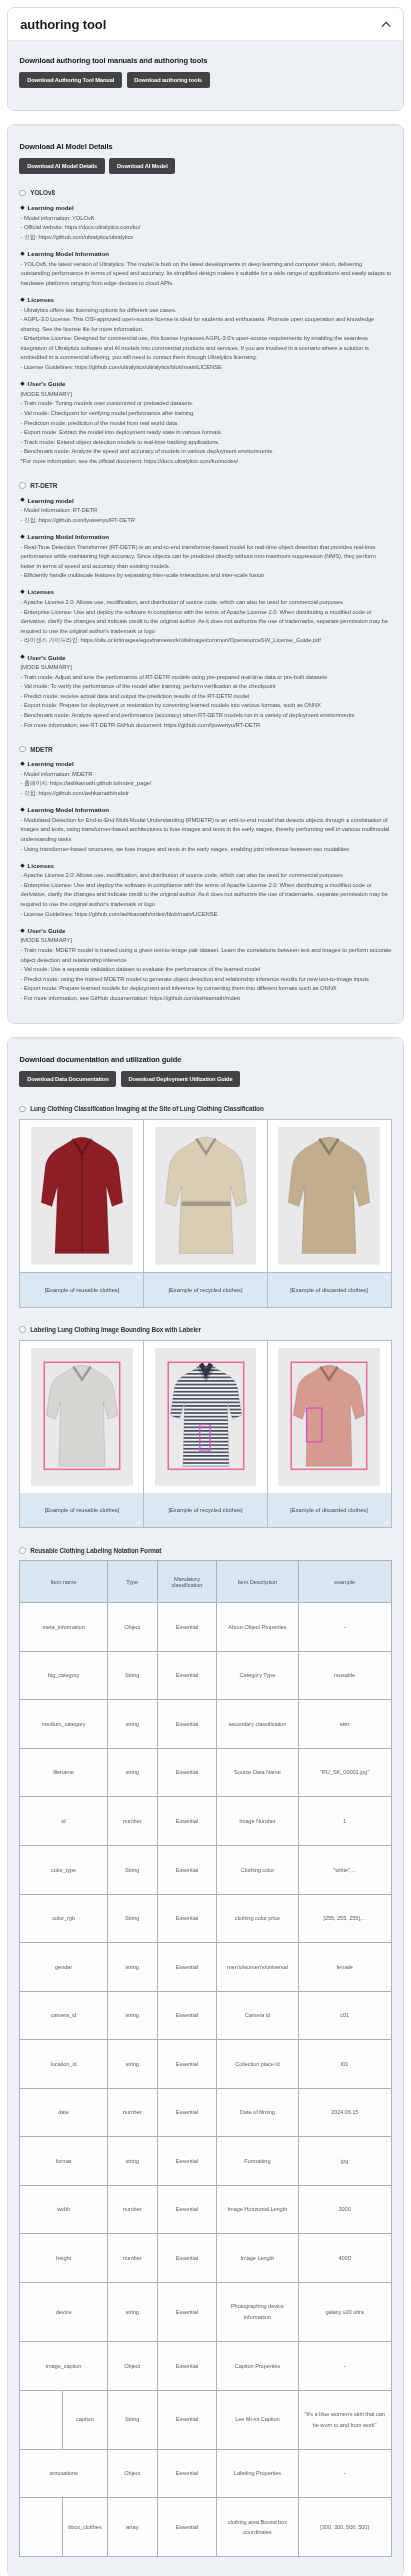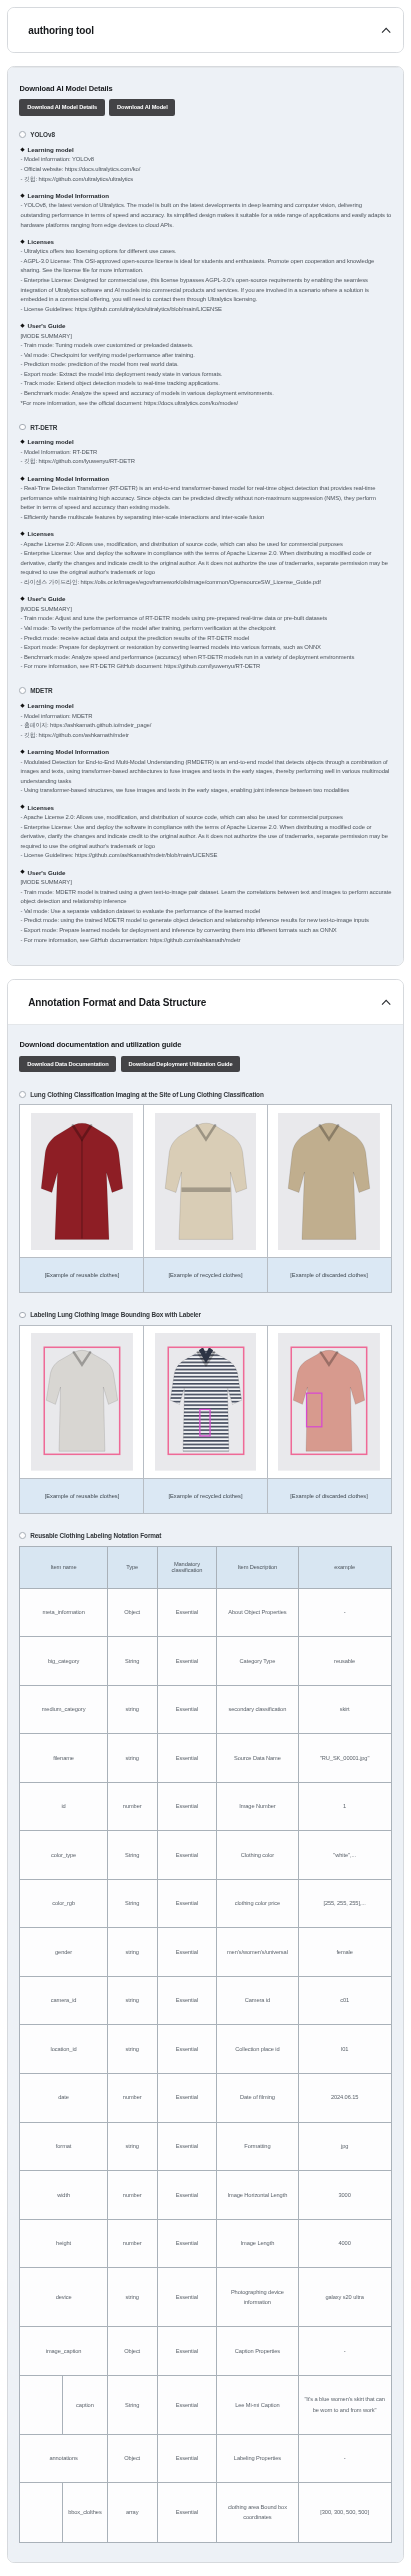--- a/index.html
+++ b/index.html
@@ -1,20 +1,20 @@
 <!DOCTYPE html>
 <html style="font-size:8.2px"><head>
 <meta charset="utf-8">
 <style>
   html,body{margin:0;padding:0;background:#fff}
   body{width:411px;font-family:"Liberation Sans",sans-serif;-webkit-font-smoothing:antialiased}
   .page{padding:7.2px 0 14.4px}
   .card{margin:0 7.2px 13.4px;border:0.5px solid #d6d9dd;border-radius:7.2px;overflow:hidden;background:#fff}
   .card-header{display:flex;align-items:center;justify-content:space-between;padding:8.8px 12px 7.7px;background:#fff}
-  .card-title{margin:8px;font-size:10px;font-weight:700;color:#17191c;letter-spacing:-0.1px}
+  .card-title{margin:0;font-size:13px;font-weight:700;color:#17191c;letter-spacing:-0.1px}
   .chevron{cursor:pointer;display:flex;align-items:center}
   .chevron svg{display:block}
   .card-body{background:#edf1f6;border-top:0.5px solid #e4e7ea;padding:15.5px 11.3px 19.6px}
   .dl-heading{margin:0 0 6.7px;font-size:7.5px;font-weight:700;color:#17191c;letter-spacing:-0.1px}
   .btn-row{display:flex;gap:4.6px;margin-bottom:2.1px;flex-wrap:wrap}
   .dl-btn{background:#434346;color:#fff;border:0;border-radius:2.1px;padding:5.2px 7.7px;font-size:5.7px;font-weight:700;font-family:inherit;letter-spacing:-0.1px;cursor:pointer}
   .models{margin-top:4.1px}
   .model{margin-top:15.5px}
   .radio-line{display:flex;align-items:center;gap:4.1px;cursor:pointer}
   .radio{flex:0 0 auto;width:6.7px;height:6.7px;border:0.8px solid #a6adb5;border-radius:50%;background:#fdfdfe;box-sizing:border-box}
@@ -39,20 +39,27 @@
 
   <section class="card">
     <header class="card-header">
       <h2 class="card-title">authoring tool</h2>
       <span class="chevron">
         <svg width="10.3" height="6.7" viewBox="0 0 20 13">
             <polyline points="2,11 10,2.5 18,11" fill="none" stroke="#2b2e32" stroke-width="2.2"></polyline>
           </svg>
       </span>
     </header>
+    <div class="card-body">
+      <h3 class="dl-heading">Download authoring tool manuals and authoring tools</h3>
+      <div class="btn-row">
+          <button class="dl-btn">Download Authoring Tool Manual</button>
+          <button class="dl-btn">Download authoring tools</button>
+        </div>
+    </div>
   </section>
 
   <section class="card">
     <div class="card-body">
       <h3 class="dl-heading">Download AI Model Details</h3>
       <div class="btn-row">
           <button class="dl-btn">Download AI Model Details</button>
           <button class="dl-btn">Download AI Model</button>
         </div>
       <div class="models">
@@ -188,28 +195,20 @@
               <div class="line">- Predict mode: using the trained MDETR model to generate object detection and relationship inference results for new text-to-image inputs</div>
               <div class="line">- Export mode: Prepare learned models for deployment and inference by converting them into different formats such as ONNX</div>
               <div class="line">- For more information, see GitHub documentation: https://github.com/ashkamath/mdetr</div>
             </div>
           </div>
         </div>
     </div>
   </section>
 
   <section class="card">
-    <header class="card-header">
-      <h2 class="card-title">Annotation Format and Data Structure</h2>
-      <span class="chevron">
-        <svg width="10.3" height="6.7" viewBox="0 0 20 13">
-            <polyline points="2,11 10,2.5 18,11" fill="none" stroke="#2b2e32" stroke-width="2.2"></polyline>
-          </svg>
-      </span>
-    </header>
     <div class="card-body">
       <h3 class="dl-heading">Download documentation and utilization guide</h3>
       <div class="btn-row">
           <button class="dl-btn">Download Data Documentation</button>
           <button class="dl-btn">Download Deployment Utilization Guide</button>
         </div>
       <div>
           <div class="gal-section">
             <div class="radio-line">
               <span class="radio"></span>

